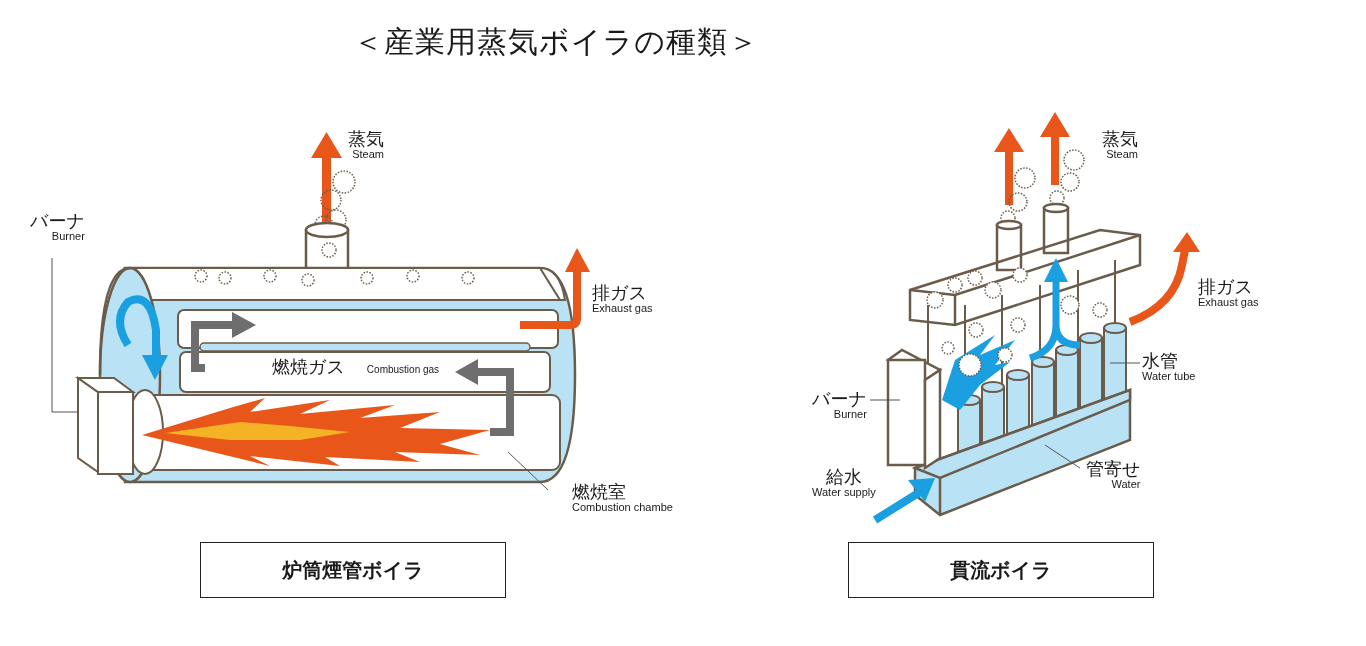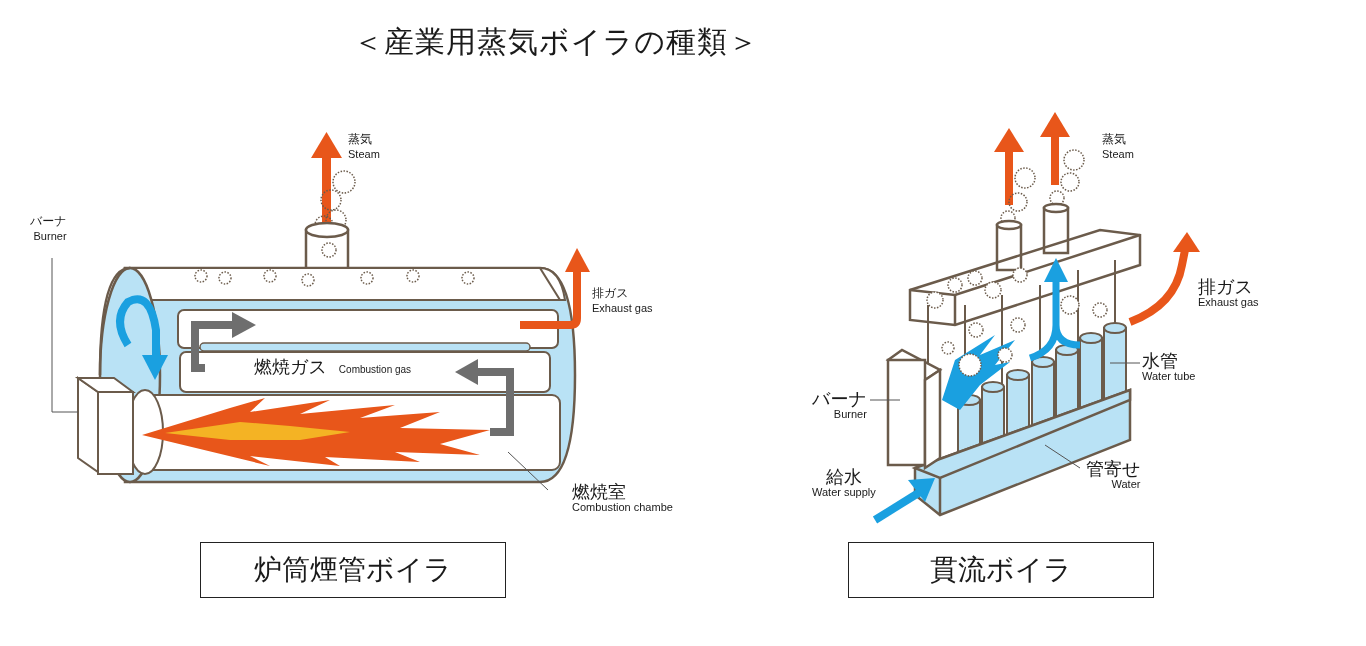--- a/index.html
+++ b/index.html
@@ -1,24 +1,24 @@
 <!DOCTYPE html>
 <html><head>
 <meta charset="utf-8">
 <style>
   html, body { margin:0; padding:0; background:#ffffff; }
   body { width:1366px; height:646px; position:relative; overflow:hidden;
          font-family:"DejaVu Sans", sans-serif; color:#1a1a1a; }
   .abs { position:absolute; }
   .title { left:0; width:1112px; top:22px; text-align:center; font-size:30px; letter-spacing:1px;font-family:Liberation Serif, serif; }
-  .jp { font-size:12px; line-height:18px; white-space:nowrap; }
+  .jp { font-size:18px; line-height:18px; white-space:nowrap; }
   .en { font-size:11px; line-height:13px; white-space:nowrap; font-family:"Liberation Sans", sans-serif;text-align:right; }
   .jp-big { font-size:18px; }
   .caption-box { border:1.5px solid #222; background:#fff; display:flex; align-items:center; justify-content:center;
-                 font-size:28px; }
+                 font-size:20px;font-weight:bold; }
   svg.diagram { position:absolute; }
 </style>
 </head>
 <body>
 
 <div class="abs title">＜産業用蒸気ボイラの種類＞</div>
 
 <svg class="diagram" style="left:0;top:0" width="700" height="540" viewBox="0 0 700 540">
   <defs>
     <marker id="arrOrange" markerWidth="4" markerHeight="4" refX="2" refY="2" orient="auto">
@@ -109,21 +109,21 @@
   <div class="en">Steam</div>
 </div>
 <div class="abs" style="left:30px;top:212px">
   <div class="jp">バーナ</div>
   <div class="en">Burner</div>
 </div>
 <div class="abs" style="left:592px;top:284px">
   <div class="jp">排ガス</div>
   <div class="en">Exhaust gas</div>
 </div>
-<div class="abs" style="left:254px;top:358px;display:flex;align-items:baseline;gap:12px">
+<div class="abs" style="left:272px;top:358px;display:flex;align-items:baseline;gap:22px">
   <span class="jp jp-big">燃焼ガス</span>
   <span class="en" style="font-size:10px">Combustion gas</span>
 </div>
 <div class="abs" style="left:572px;top:483px">
   <div class="jp jp-big">燃焼室</div>
   <div class="en">Combustion chambe</div>
 </div>
 
 <svg class="diagram" style="left:780px;top:100px" width="520" height="430" viewBox="0 0 520 430">
 

